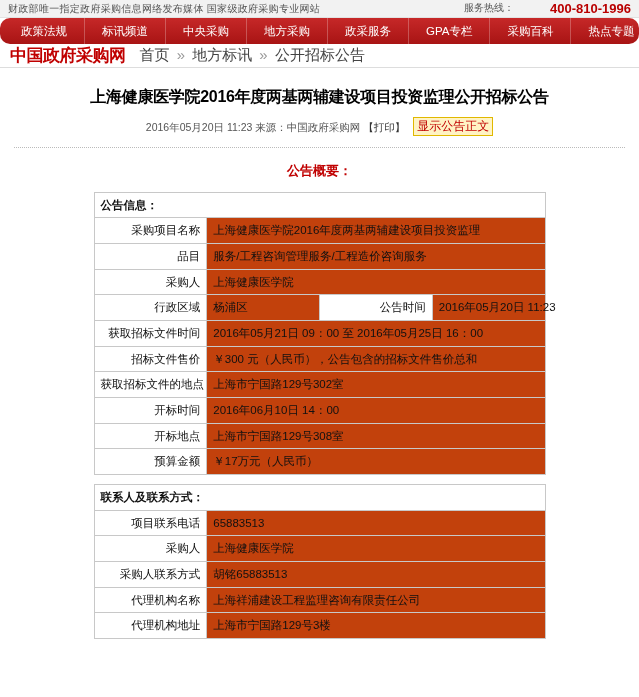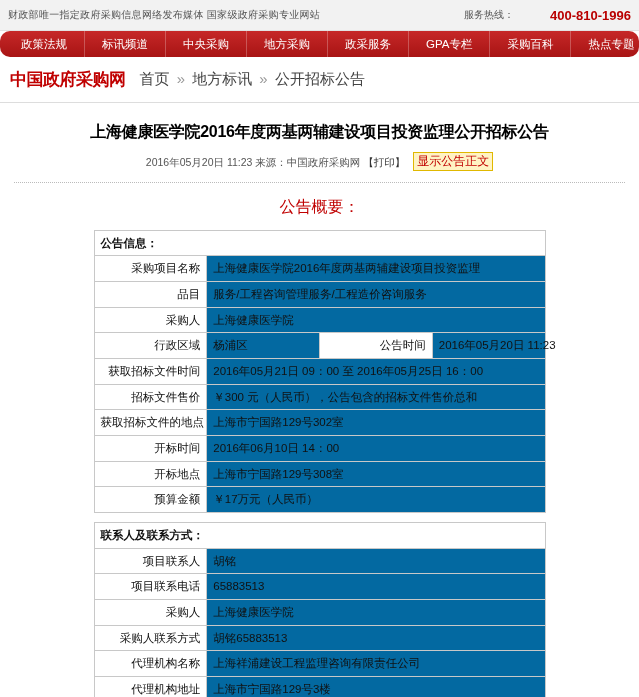--- a/index.html
+++ b/index.html
@@ -10,21 +10,21 @@
   body {
     width: 639px; height: 697px;
     font-family: "Liberation Sans", sans-serif;
     font-size: 12px;
     color: #333;
     overflow: hidden;
   }
 
   
   .topbar {
-    height: 31px;
+    height: 18px;
     background: #f2f2f2;
     border-bottom: 1px solid #e2e2e2;
     display: flex;
     align-items: center;
     justify-content: space-between;
     padding: 0 8px;
     font-size: 10px;
     color: #555;
   }
   .topbar .left { letter-spacing: 0.3px; }
@@ -47,21 +47,21 @@
     padding: 0 17px;
     line-height: 26px;
     white-space: nowrap;
     color: #fff;
     text-decoration: none;
   }
   .nav .item.sep { border-left: 1px solid rgba(255,255,255,.25); }
 
   
   .logorow {
-    height: 46px;
+    height: 24px;
     display: flex;
     align-items: center;
     padding: 0 10px;
     border-bottom: 1px solid #ddd;
     background: #fff;
   }
   .logo {
     font-size: 17px;
     font-weight: bold;
     color: #c00000;
@@ -108,22 +108,22 @@
     top: -1px;
   }
   .rule {
     border: 0;
     border-top: 1px dotted #bbb;
     margin: 6px 0 14px;
   }
   .sectitle {
     text-align: center;
     color: #c00000;
-    font-weight: normal;
-    font-size: 16px;
+    font-weight: bold;
+    font-size: 13px;
     margin: 6px 0 12px;
   }
 
   
   table.info {
     width: 452px;
     margin: 0 auto;
     border-collapse: collapse;
     font-size: 11.5px;
     table-layout: fixed;
@@ -135,21 +135,21 @@
     vertical-align: middle;
     color: #111;
   }
   td.lbl {
     width: 104px;
     text-align: right;
     background: #fff;
     color: #222;
     white-space: nowrap;
   }
-  td.val { background: #0369a1; }
+  td.val { background: #c2410c; }
   td.hdr {
     font-weight: bold;
     text-align: left;
     padding: 5px 6px;
     color: #000;
   }
   td.lbl2 { width: 86px; text-align: right; white-space: nowrap; }
   .nowrap { white-space: nowrap; }
   .gap { height: 10px; }
   .tbl-wrap { margin-bottom: 0; }
@@ -252,24 +252,20 @@
       </tr>
 
       <tr>
         <td class="gap" colspan="4" style="border:0;"></td>
       </tr>
 
       <tr>
         <td class="hdr" colspan="4">联系人及联系方式：</td>
       </tr>
       <tr>
-        <td class="lbl">项目联系人</td>
-        <td class="val" colspan="3">胡铭</td>
-      </tr>
-      <tr>
         <td class="lbl">项目联系电话</td>
         <td class="val" colspan="3">65883513</td>
       </tr>
       <tr>
         <td class="lbl">采购人</td>
         <td class="val" colspan="3">上海健康医学院</td>
       </tr>
       <tr>
         <td class="lbl">采购人联系方式</td>
         <td class="val" colspan="3">胡铭65883513</td>

